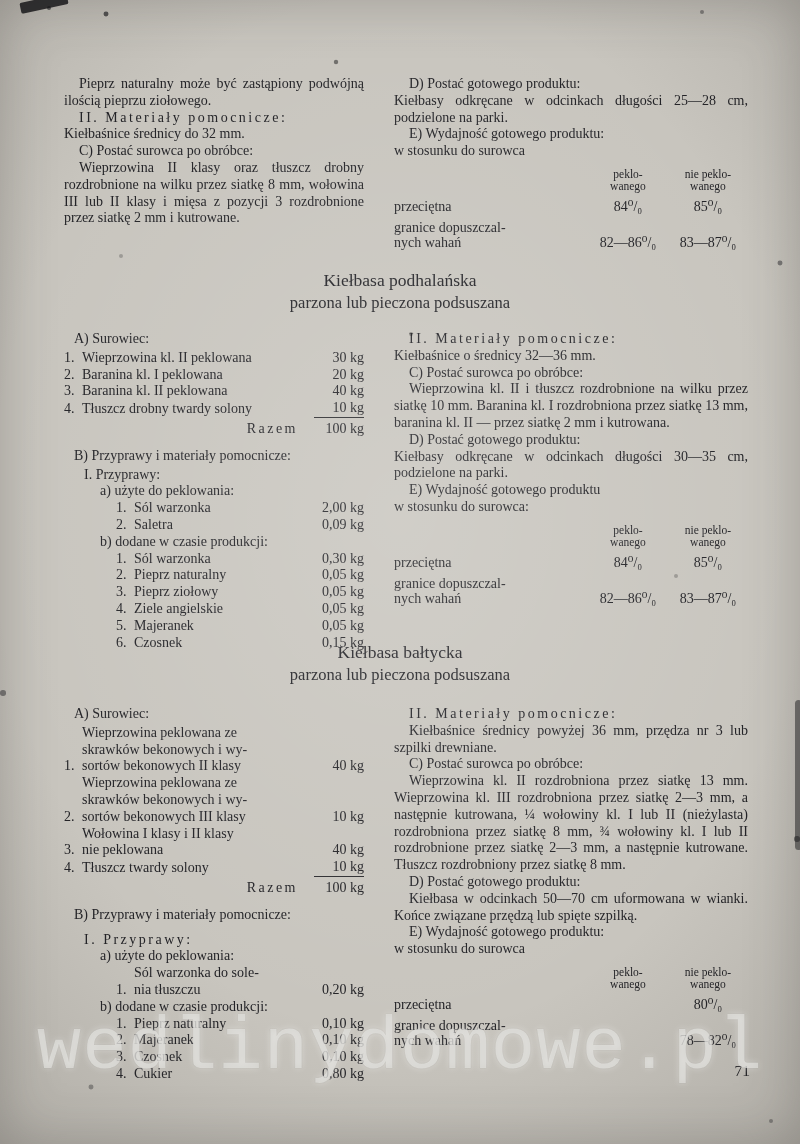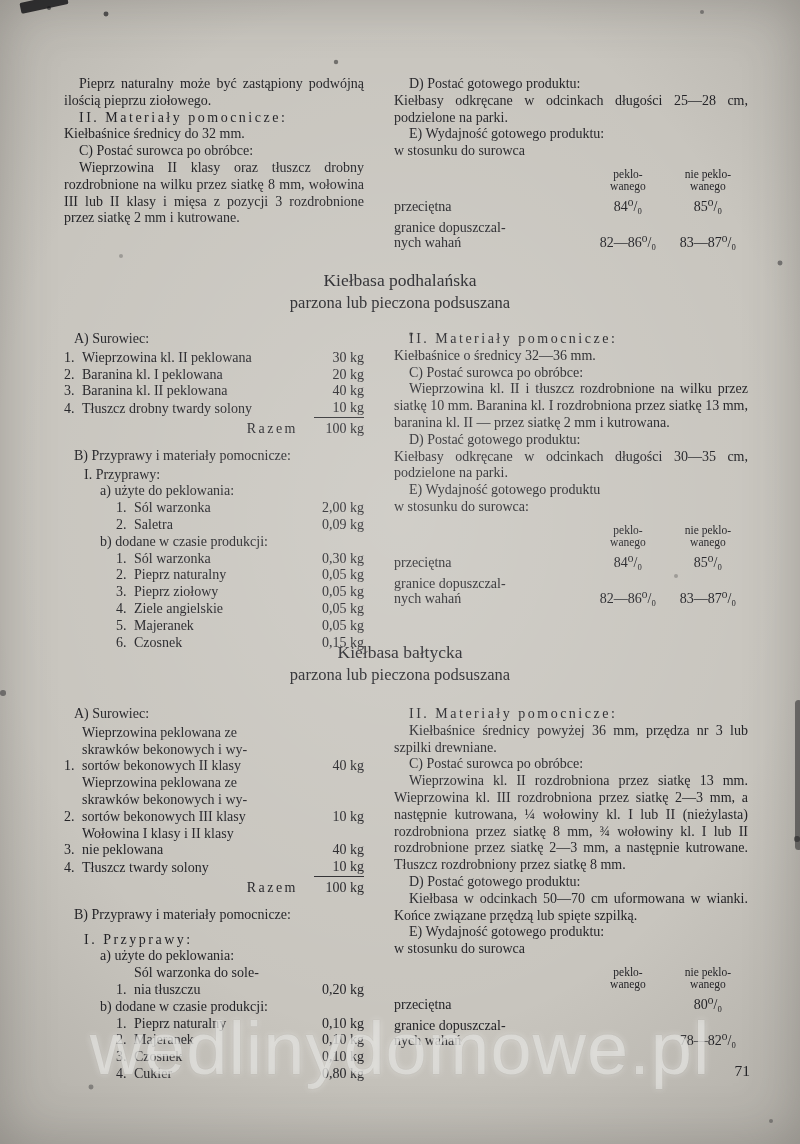--- a/index.html
+++ b/index.html
@@ -38,21 +38,21 @@
   .hB{padding-left:10px;}
   .hI{padding-left:20px;}
   .ha{padding-left:36px;}
   .ytable{margin-top:8px;font-size:14px;}
   .yhead{display:flex;justify-content:flex-end;}
   .yh{width:80px;flex:none;text-align:center;font-size:11.5px;line-height:12.5px;white-space:pre-line;}
   .yrow{display:flex;align-items:flex-end;margin-top:5px;}
   .ylab{flex:1;white-space:pre-line;line-height:15.5px;}
   .yv{width:80px;flex:none;text-align:center;}
   .watermark{left:0;width:800px;top:1008px;text-align:center;font-size:74px;line-height:1.1;
-        font-family:Liberation Sans, sans-serif;
+        font-family:Liberation Mono, monospace;
         color:rgba(252,252,248,.58);letter-spacing:1px;white-space:nowrap;
         text-shadow:0 0 7px rgba(255,255,255,.35), 0 0 1px rgba(90,88,82,.4);
         pointer-events:none;z-index:8;}
   .page-number{right:50px;top:1062px;font-size:15.5px;z-index:2;}
   .corner-mark{left:20px;top:-2px;width:48px;height:11px;background:#17171a;
         transform:rotate(-12deg);opacity:.85;border-radius:2px;z-index:6;}
   .edge-mark{right:-2px;top:700px;width:7px;height:150px;background:rgba(25,25,28,.5);
         border-radius:4px;z-index:6;}
   .specks{left:0;top:0;width:2px;height:2px;border-radius:50%;background:transparent;z-index:6;
     box-shadow:

